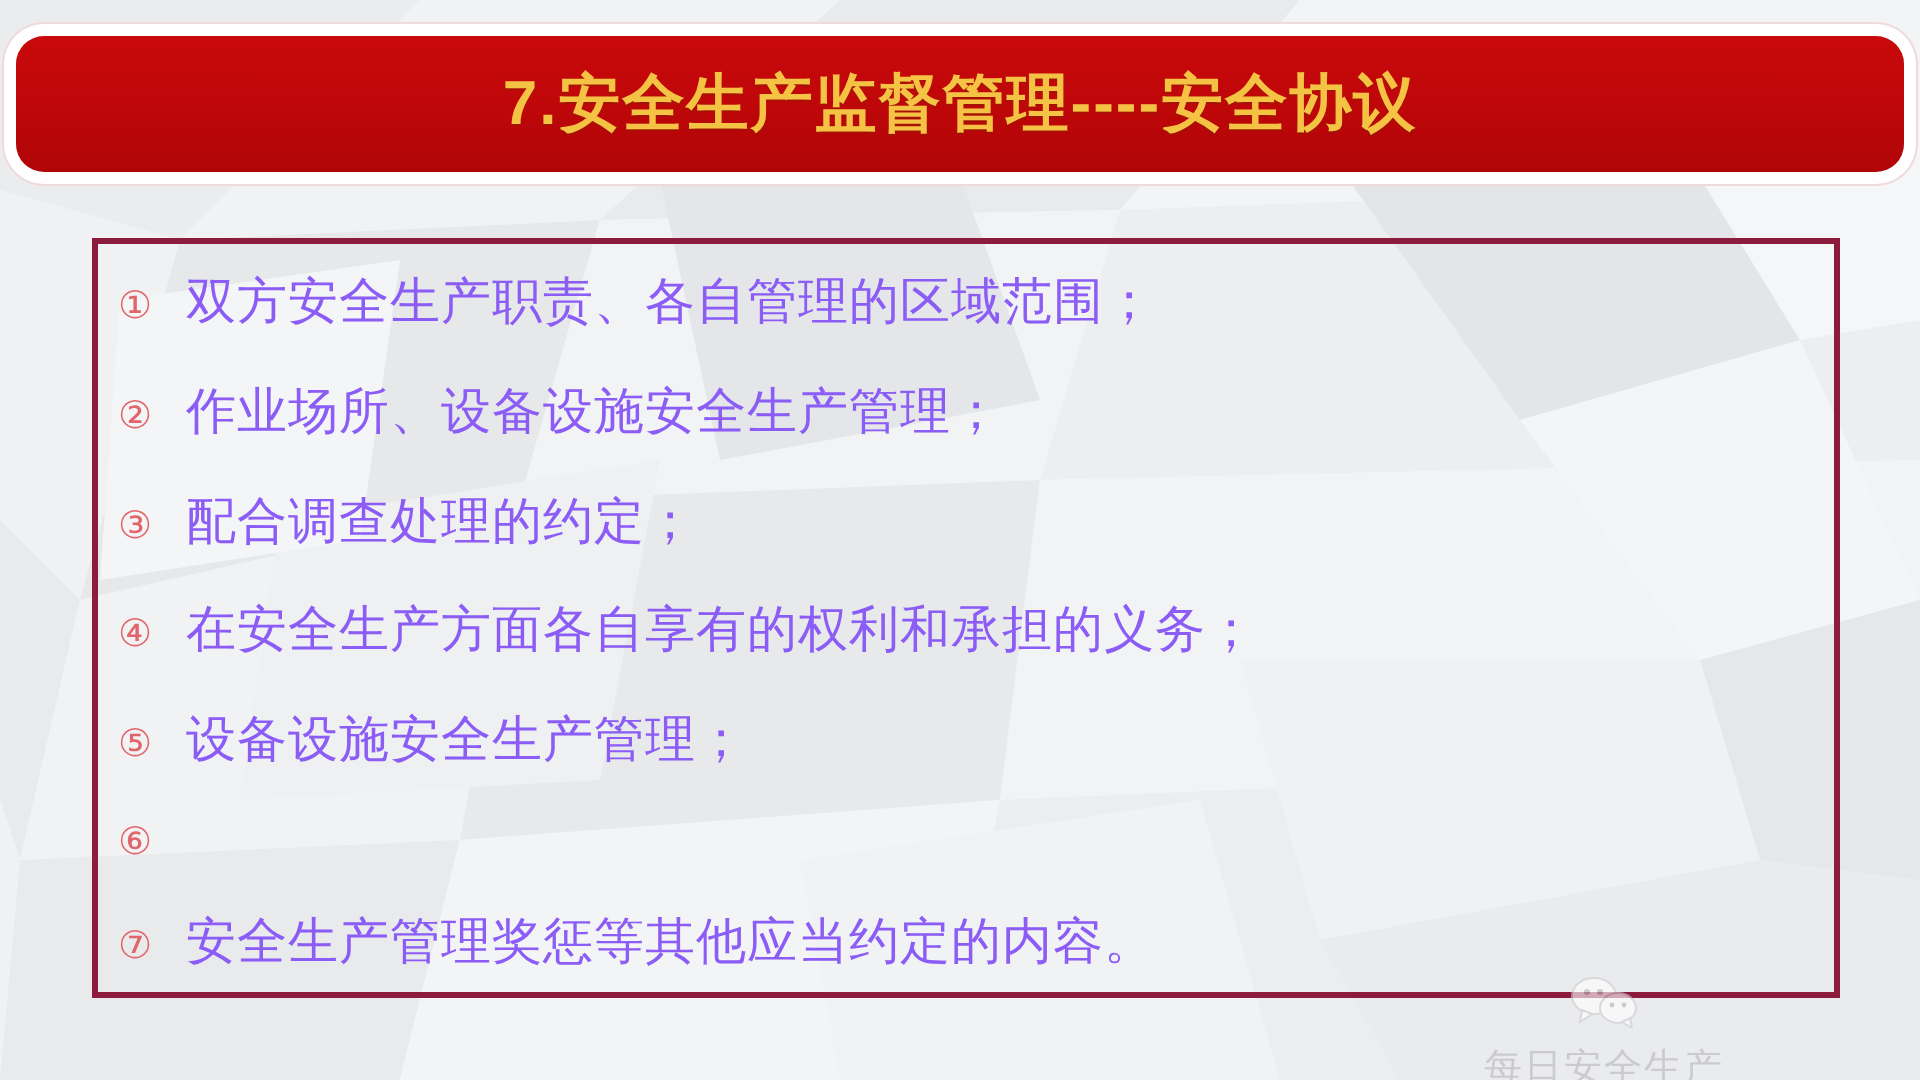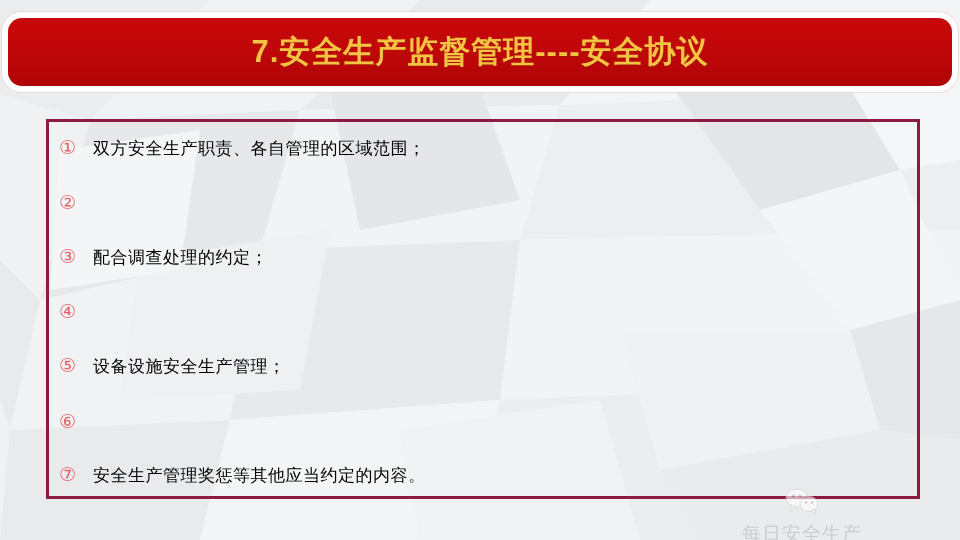--- a/index.html
+++ b/index.html
@@ -81,22 +81,22 @@
   }
   .item-marker {
     color: #e2656b;
     font-size: 19px;
     width: 34px;
     flex: 0 0 34px;
     text-align: left;
     line-height: 1;
   }
   .item-text {
-    color: #000000;
-    font-size: 17px;
+    color: #8b5cf6;
+    font-size: 25px;
     line-height: 1.1;
     letter-spacing: .5px;
   }
 
   
   .watermark {
     position: absolute;
     left: 742px;
     top: 488px;
     display: flex;
@@ -162,29 +162,31 @@
   <div class="content-box">
     <div class="list">
 
       <div class="list-item">
         <span class="item-marker">①</span>
         <span class="item-text">双方安全生产职责、各自管理的区域范围；</span>
       </div>
 
       <div class="list-item">
         <span class="item-marker">②</span>
+        <span class="item-text">作业场所、设备设施安全生产管理；</span>
       </div>
 
       <div class="list-item">
         <span class="item-marker">③</span>
         <span class="item-text">配合调查处理的约定；</span>
       </div>
 
       <div class="list-item">
         <span class="item-marker">④</span>
+        <span class="item-text">在安全生产方面各自享有的权利和承担的义务；</span>
       </div>
 
       <div class="list-item">
         <span class="item-marker">⑤</span>
         <span class="item-text">设备设施安全生产管理；</span>
       </div>
 
       <div class="list-item">
         <span class="item-marker">⑥</span>
       </div>

